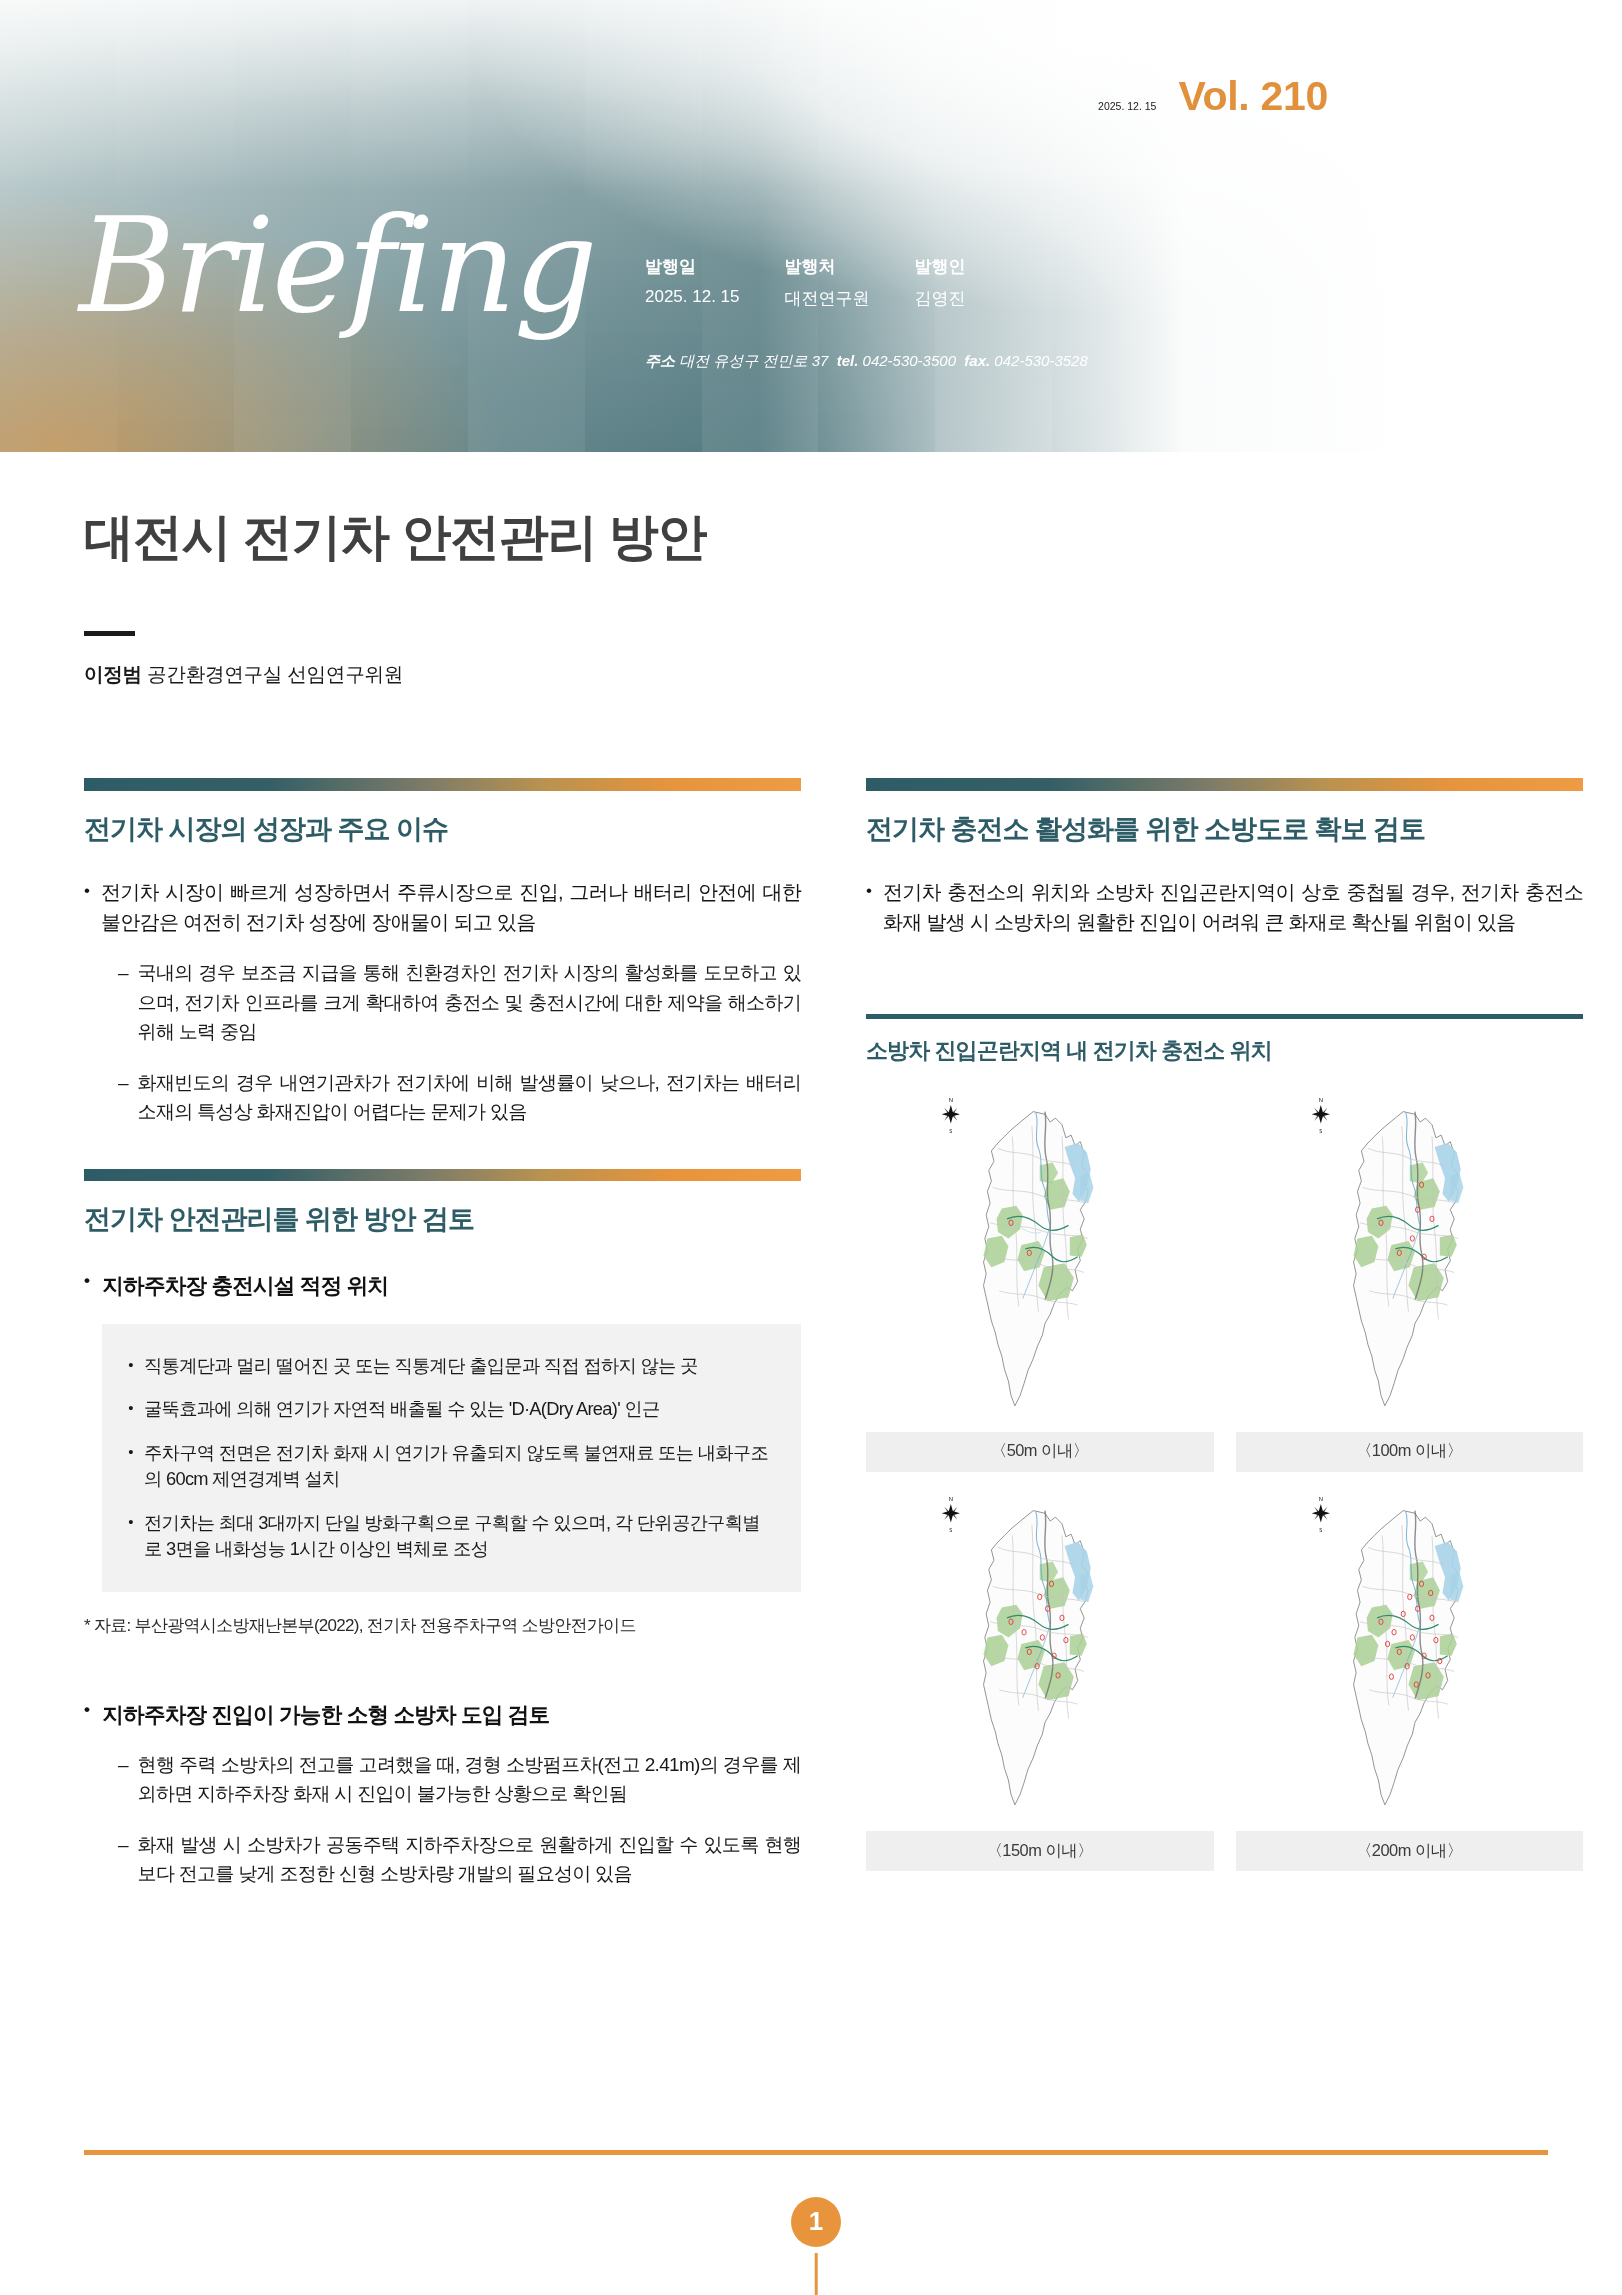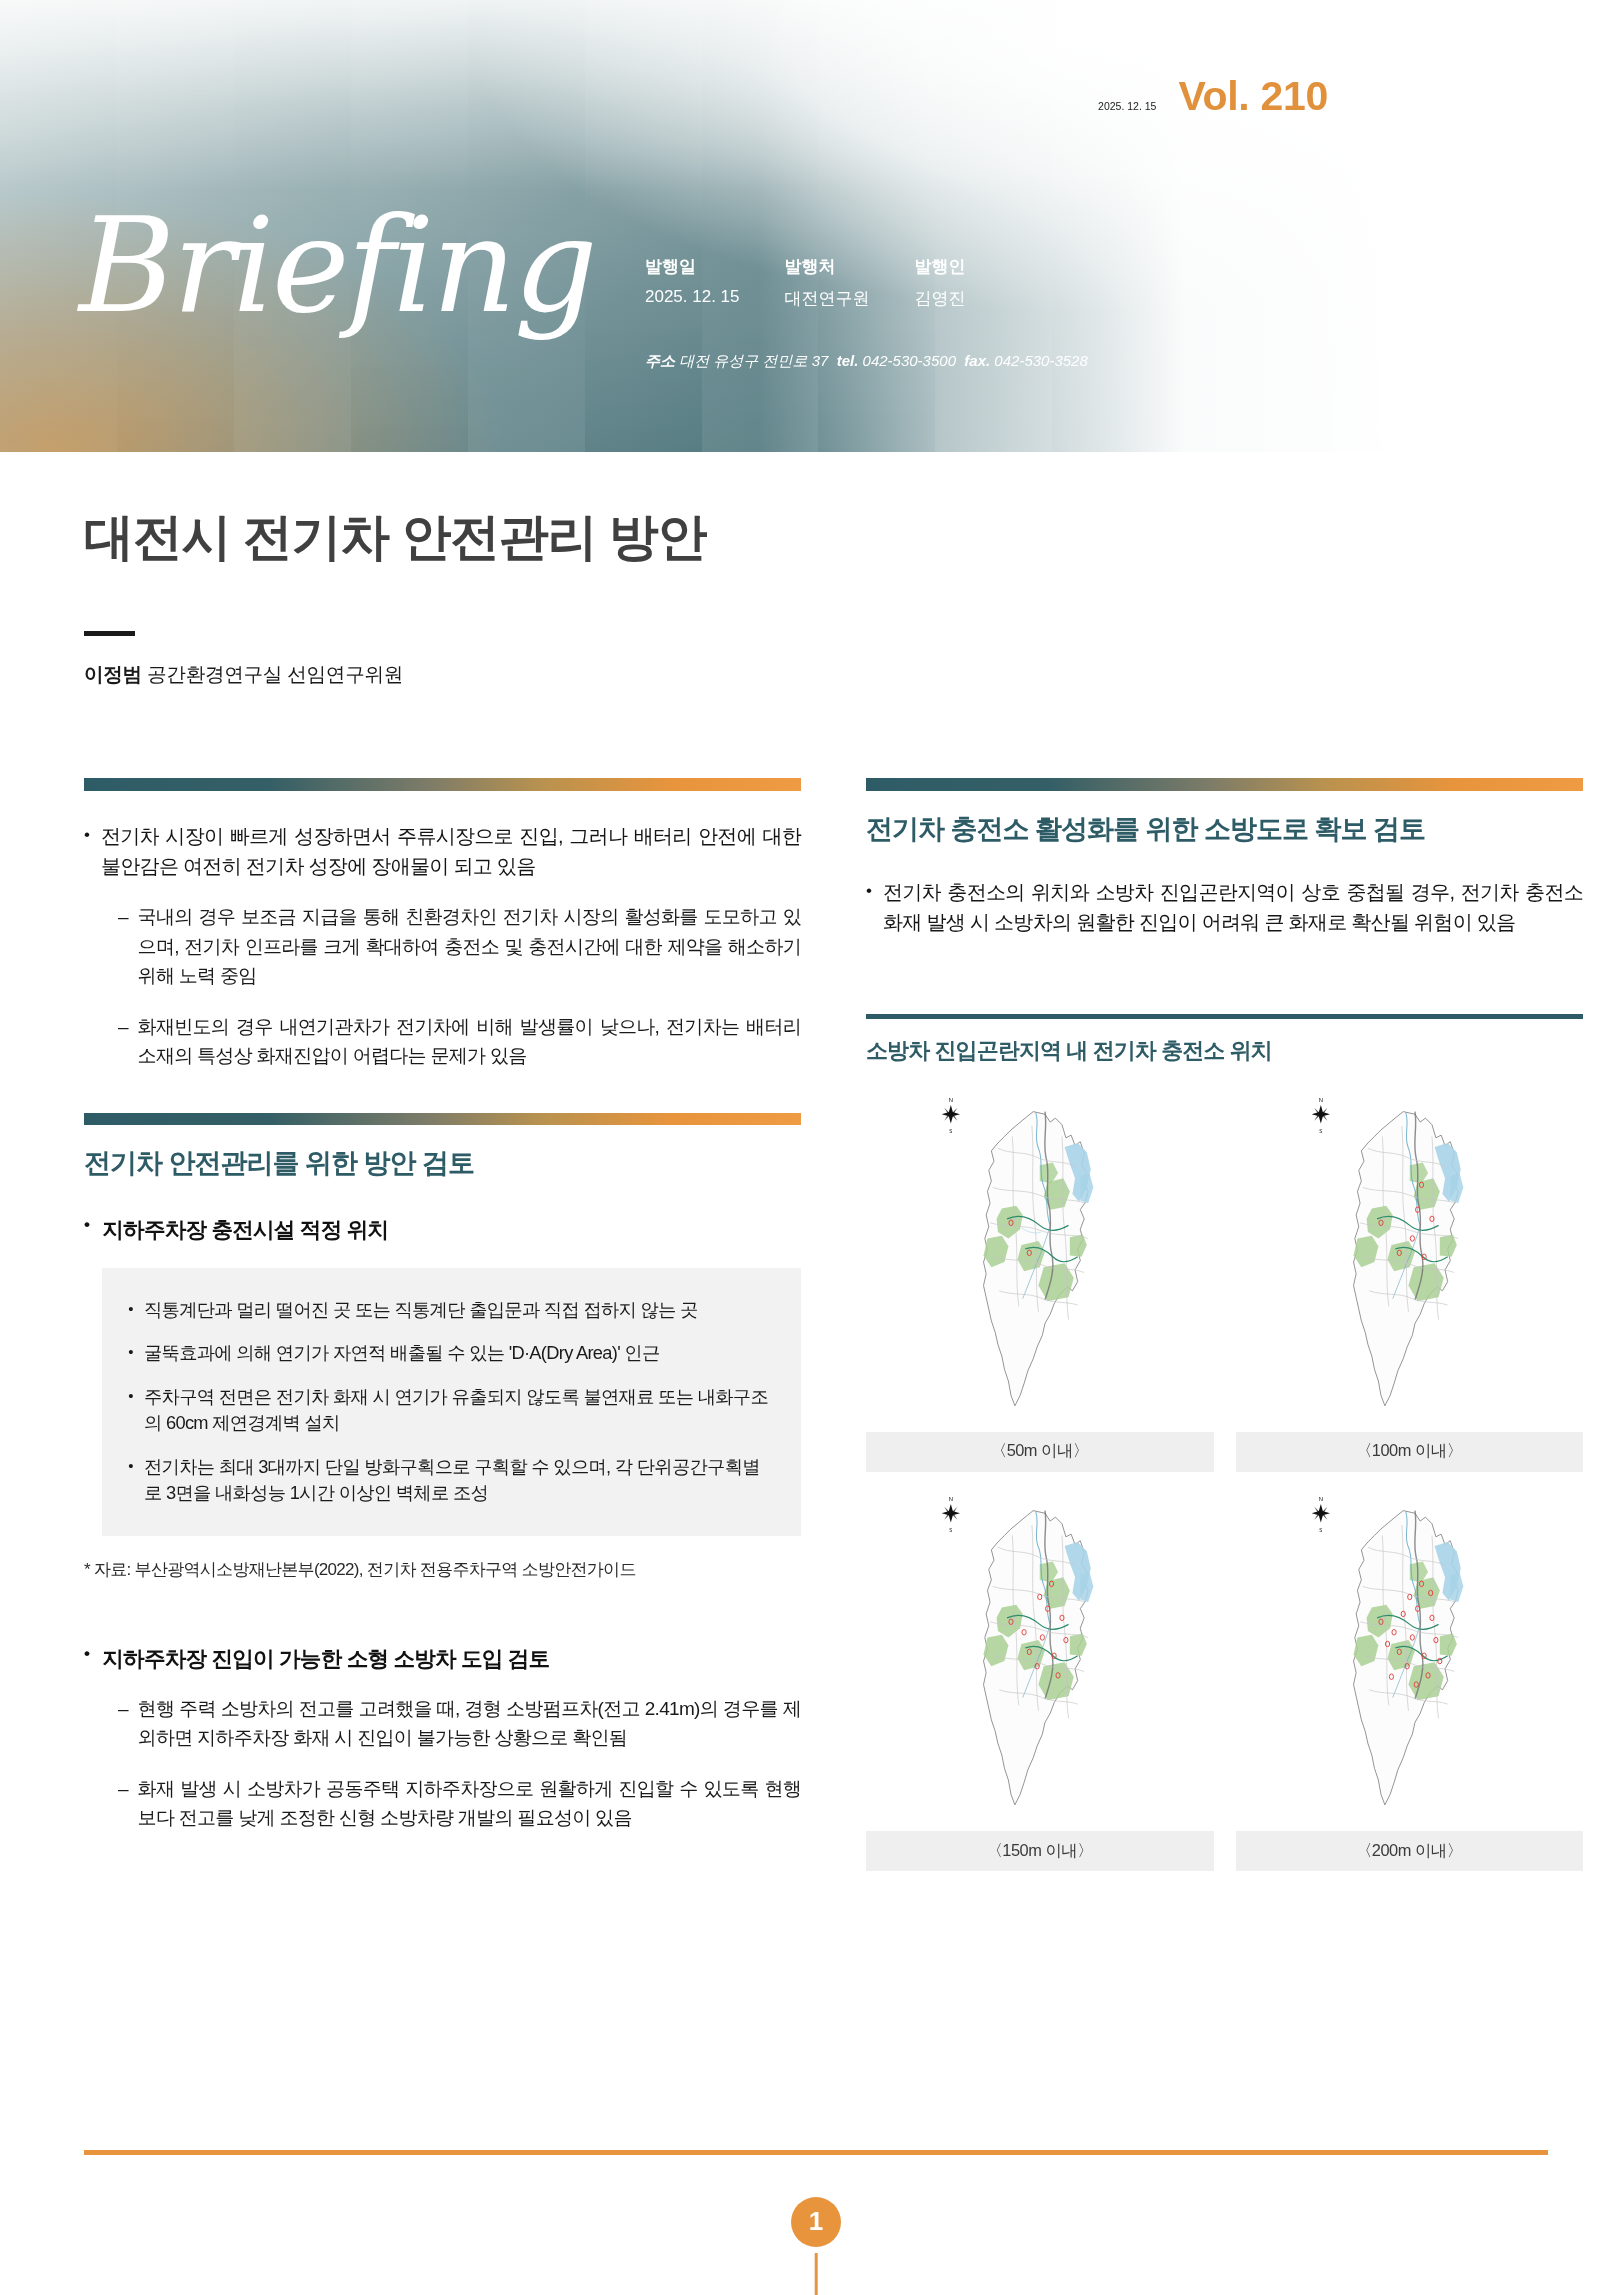--- a/index.html
+++ b/index.html
@@ -389,20 +389,21 @@
     <span>공간환경연구실 선임연구위원</span>
   </div>
 </div>
 
 <div class="columns">
 
   <div class="col">
 
     <section>
       <div class="sec-bar"></div>
+      <h2 class="sec-title">전기차 시장의 성장과 주요 이슈</h2>
 
       <div class="b1">
         <span class="mk">•</span>
         <span class="tx">전기차 시장이 빠르게 성장하면서 주류시장으로 진입, 그러나 배터리 안전에 대한 불안감은 여전히 전기차 성장에 장애물이 되고 있음</span>
       </div>
 
       <div class="b2">
         <span class="mk">–</span>
         <span class="tx">국내의 경우 보조금 지급을 통해 친환경차인 전기차 시장의 활성화를 도모하고 있으며, 전기차 인프라를 크게 확대하여 충전소 및 충전시간에 대한 제약을 해소하기 위해 노력 중임</span>
       </div>

